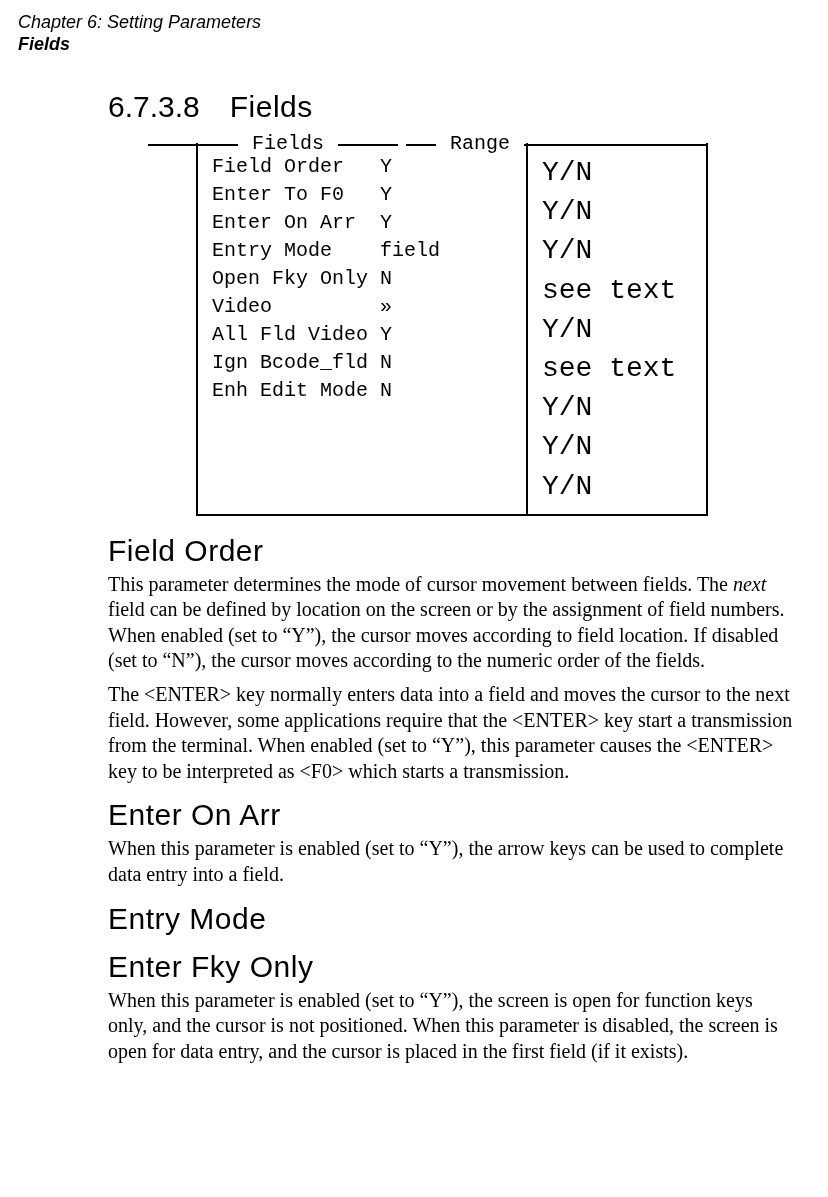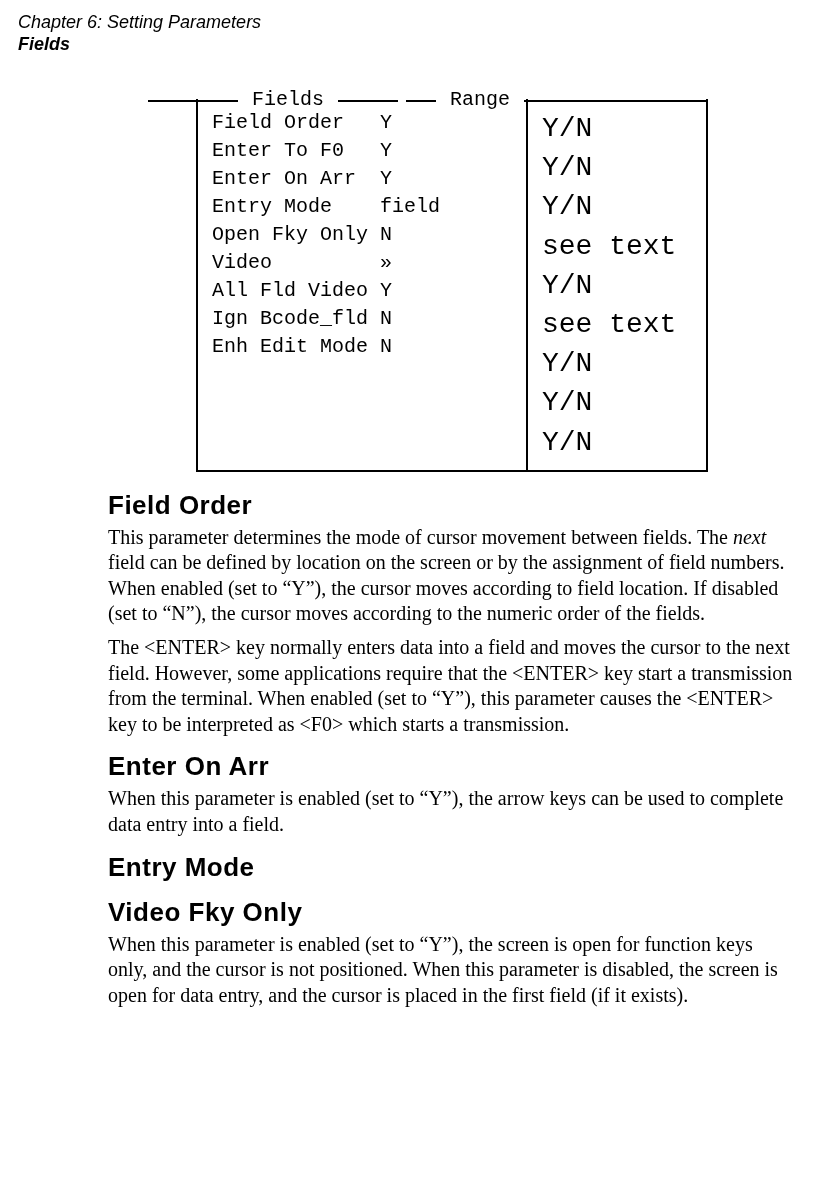--- a/index.html
+++ b/index.html
@@ -79,25 +79,24 @@
   }
   .diagram .box .col2 {
     padding: 10px 14px 8px 14px;
     font-family: "Courier New", Courier, monospace;
     font-size: 28px;
     line-height: 1.4;
     white-space: pre;
   }
   .subhead {
     font-family: Arial, Helvetica, sans-serif;
-    font-size: 26px;
+    font-size: 30px;
     letter-spacing: 0.5px;
     margin-top: 14px;
     margin-bottom: 4px;
-    font-weight: bold;
   }
   .para {
     font-size: 20px;
     line-height: 1.28;
     margin-bottom: 8px;
     width: 688px;
   }
   .para em { font-style: italic; }
   .footer {
     position: absolute;
@@ -119,20 +118,23 @@
 
 <div class="page">
 
   <div class="header">
     <span class="header-line1">Chapter 6: Setting Parameters</span>
     <span class="header-line2">Fields</span>
   </div>
 
   <div class="content">
 
+    <div class="section-num">
+      <span class="num">6.7.3.8</span><span>Fields</span>
+    </div>
 
     <div class="diagram">
       <div class="titles">
         <div class="spacer1"></div>
         <div class="t1">Fields</div>
         <div class="spacer2"></div>
         <div class="spacer2b"></div>
         <div class="t2">Range</div>
         <div class="spacer3"></div>
       </div>
@@ -163,19 +165,19 @@
       <span>This parameter determines the mode of cursor movement between fields. The </span><em>next</em><span> field can be defined by location on the screen or by the assignment of field numbers. When enabled (set to “Y”), the cursor moves according to field location. If disabled (set to “N”), the cursor moves according to the numeric order of the fields.</span>
     </div>
 
     <div class="para">The &lt;ENTER&gt; key normally enters data into a field and moves the cursor to the next field. However, some applications require that the &lt;ENTER&gt; key start a transmission from the terminal. When enabled (set to “Y”), this parameter causes the &lt;ENTER&gt; key to be interpreted as &lt;F0&gt; which starts a transmission.</div>
 
     <div class="subhead">Enter On Arr</div>
     <div class="para">When this parameter is enabled (set to “Y”), the arrow keys can be used to complete data entry into a field.</div>
 
     <div class="subhead">Entry Mode</div>
 
-    <div class="subhead">Video Fky Only</div>
+    <div class="subhead">Enter Fky Only</div>
     <div class="para">When this parameter is enabled (set to “Y”), the screen is open for function keys only, and the cursor is not positioned. When this parameter is disabled, the screen is open for data entry, and the cursor is placed in the first field (if it exists).</div>
 
   </div>
 
 
 </div>
 
 </body></html>

